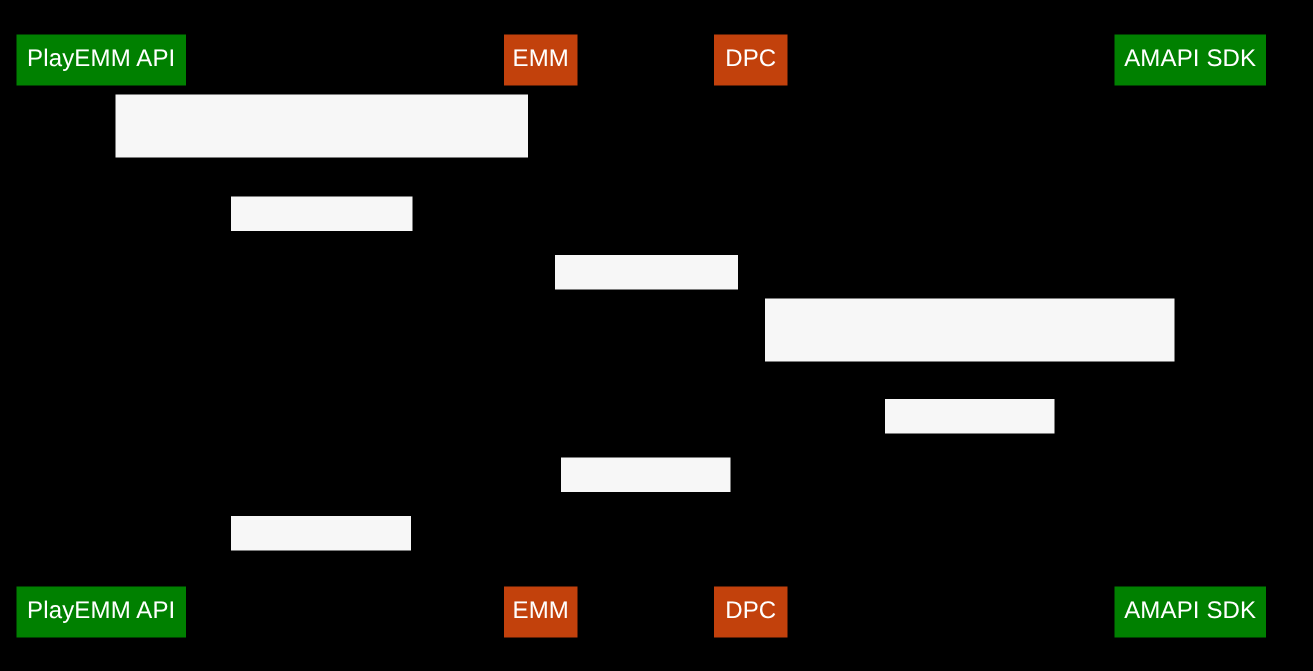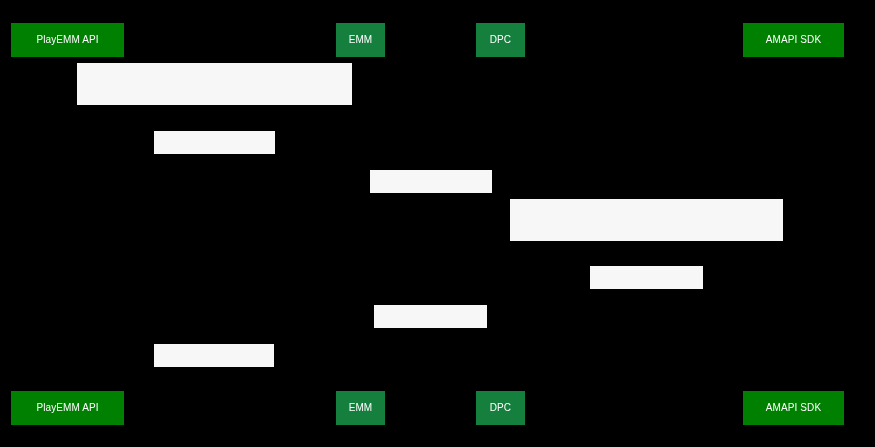--- a/index.html
+++ b/index.html
@@ -15,28 +15,28 @@
     background: #000000;
     overflow: hidden;
     font-family: "Liberation Sans", sans-serif;
   }
   .participant {
     position: absolute;
     display: flex;
     align-items: center;
     justify-content: center;
     color: #ffffff;
-    font-size: 10px;
+    font-size: 16px;
     line-height: 1;
     letter-spacing: 0.1px;
     white-space: nowrap;
     box-sizing: border-box;
   }
   .participant.green { background: #008000; }
-  .participant.blue  { background: #15803d; }
+  .participant.blue  { background: #c2410c; }
 
   .lifeline {
     position: absolute;
     width: 1px;
     background: #000000;
   }
 
   .msg {
     position: absolute;
     background: #f7f7f7;

